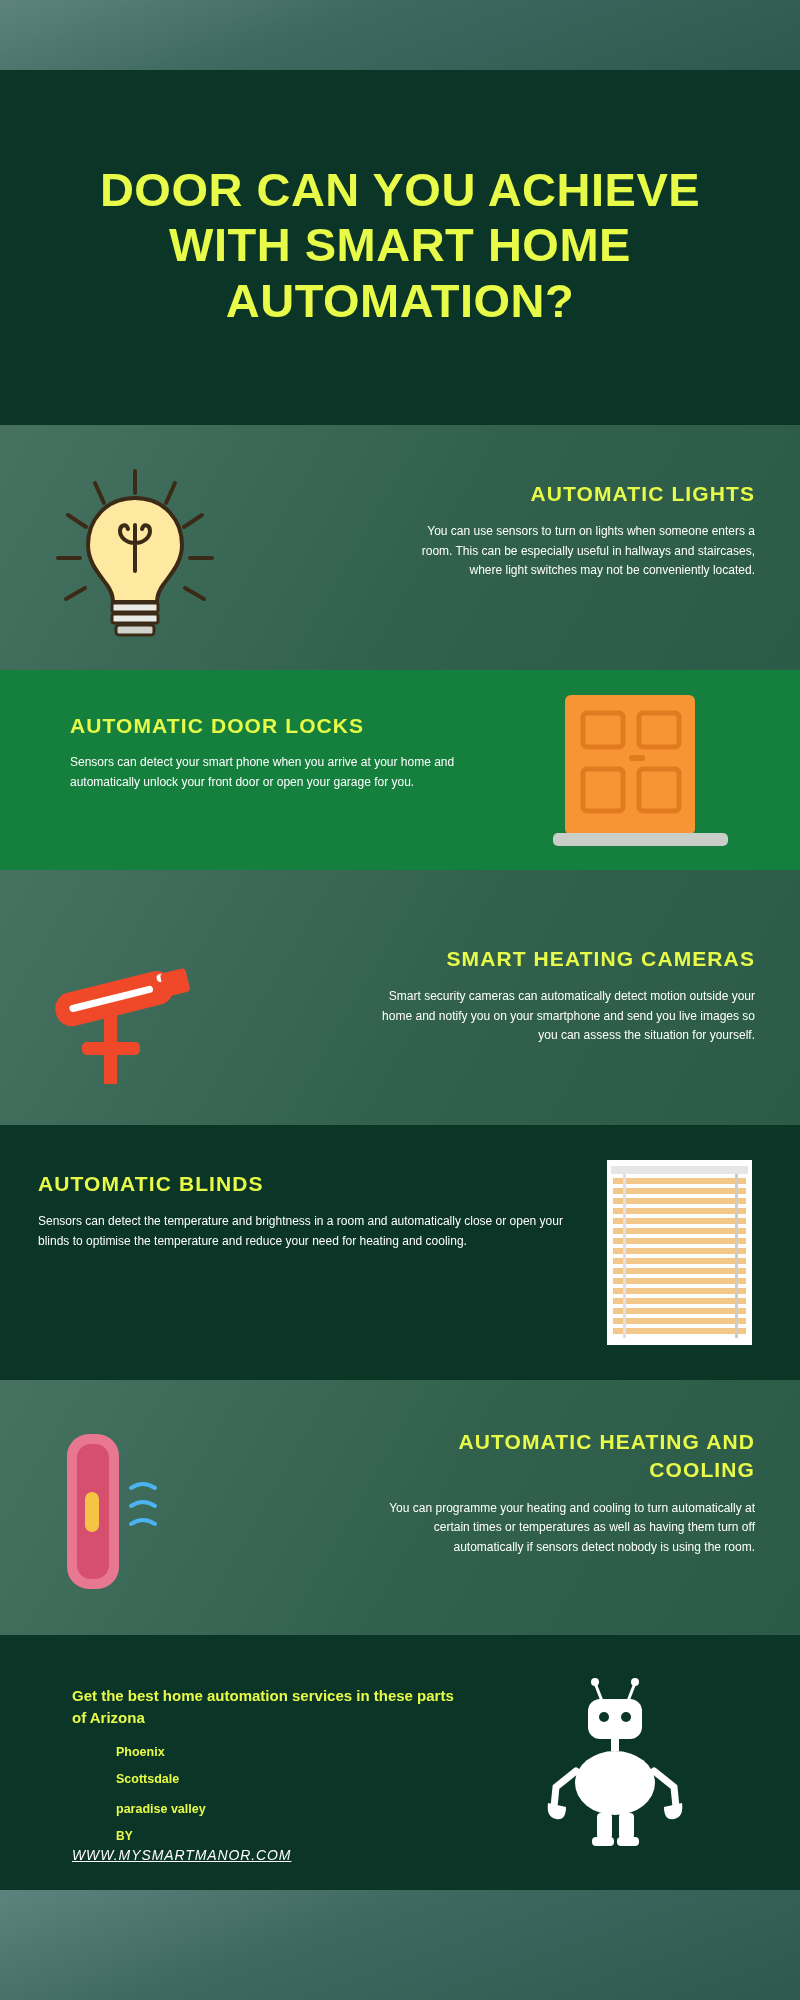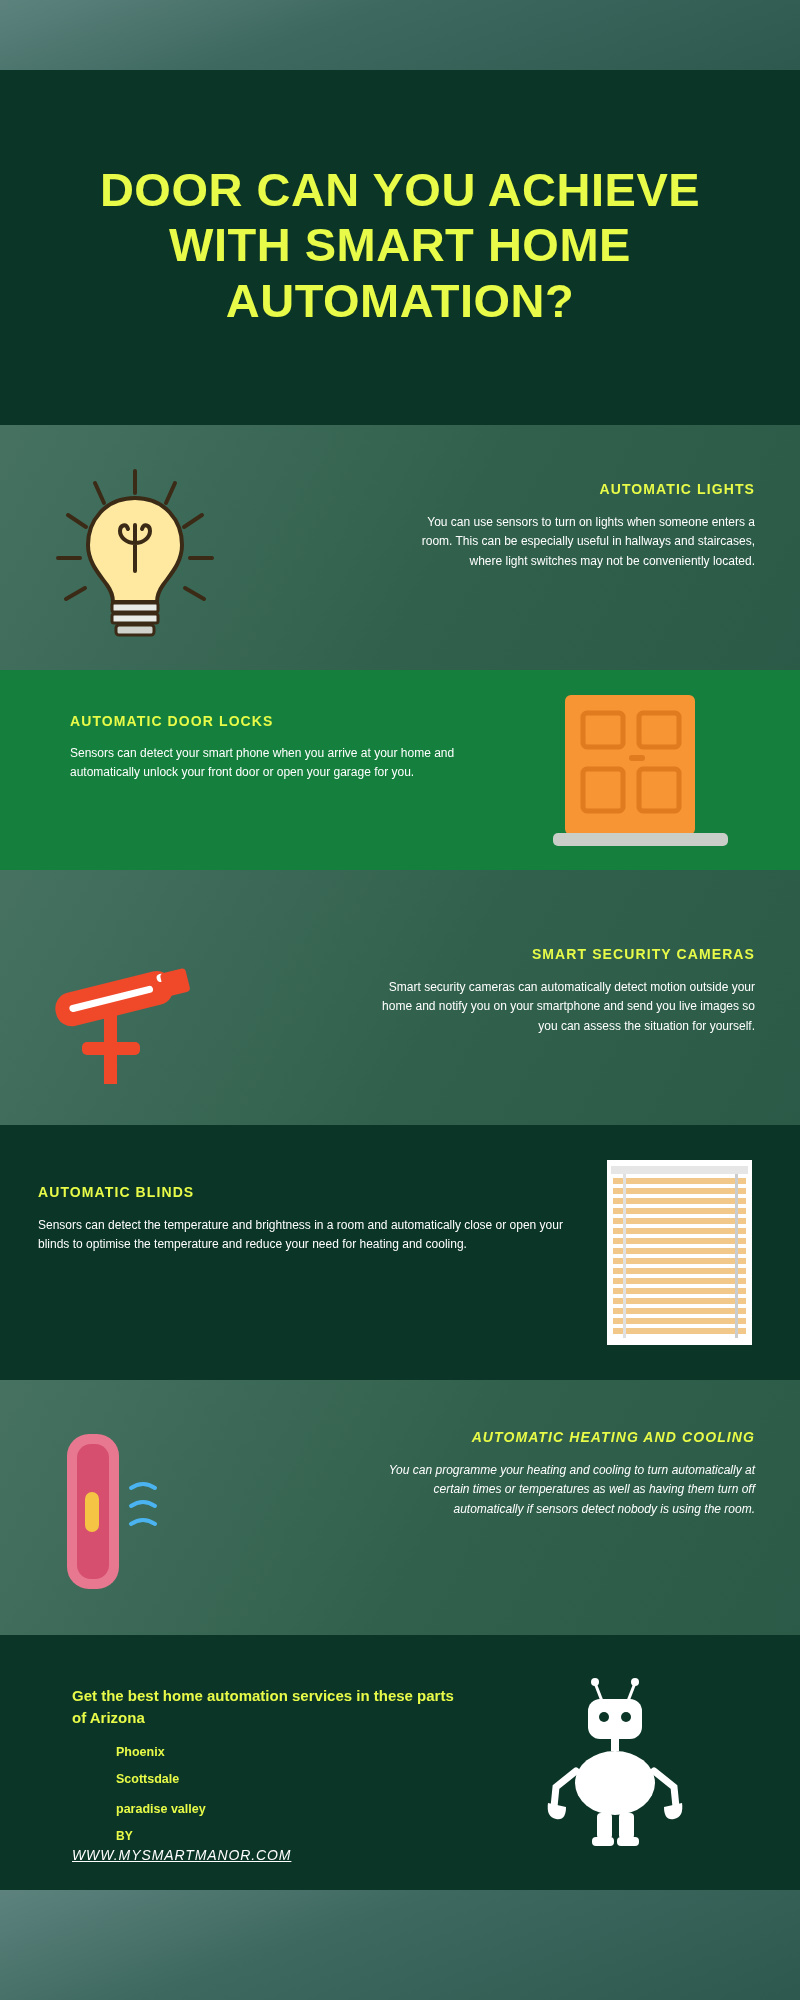--- a/index.html
+++ b/index.html
@@ -46,21 +46,21 @@
     color: #e8fb48;
     font-size: 47px;
     font-weight: bold;
     line-height: 1.18;
     letter-spacing: .5px;
   }
 
   
   .sec-title {
     color: #e8fb48;
-    font-size: 14px;
+    font-size: 21px;
     font-weight: bold;
     letter-spacing: 1.1px;
     line-height: 1.35;
   }
   .sec-body {
     color: #ffffff;
     font-size: 12px;
     line-height: 1.62;
   }
   .right-al { text-align: right; }
@@ -78,26 +78,26 @@
   .door-wrap { position: absolute; right: 72px; top: 25px; width: 175px; height: 155px; }
 
   
   .s3 { top: 870px; height: 255px; }
   .s3 .txt { position: absolute; right: 45px; top: 75px; width: 390px; }
   .s3 .sec-title { margin-bottom: 14px; }
   .cam-wrap { position: absolute; left: 42px; top: 90px; width: 160px; height: 130px; }
 
   
   .s4 { top: 1125px; height: 255px; background: #0b3527; }
-  .s4 .txt { position: absolute; left: 38px; top: 58px; width: 540px; }
+  .s4 .txt { position: absolute; left: 38px; top: 45px; width: 540px; }
   .s4 .sec-title { margin-bottom: 14px; }
   .blind-wrap { position: absolute; right: 48px; top: 35px; width: 145px; height: 185px; }
 
   
-  .s5 { top: 1380px; height: 255px; font-style: italic; }
+  .s5 { top: 1380px; height: 255px; }
   .s5 .txt { position: absolute; right: 45px; top: 48px; width: 385px; }
   .s5 .sec-title { margin-bottom: 14px; }
   .rad-wrap { position: absolute; left: 55px; top: 50px; width: 130px; height: 165px; }
 
   
   .foot { top: 1635px; height: 255px; background: #0b3527; }
   .foot .ftxt { position: absolute; left: 72px; top: 50px; width: 400px; }
   .foot .f-head {
     color: #e8fb48; font-size: 15px; font-weight: bold; line-height: 1.45; margin-bottom: 16px;
   }
@@ -174,21 +174,21 @@
           <rect x="28" y="33" width="86" height="7" rx="3.5" fill="#ffffff"></rect>
           <circle cx="124" cy="28" r="4" fill="#ffffff"></circle>
           <rect x="124" y="24" width="26" height="24" rx="4" fill="#f0492a"></rect>
         </g>
         <rect x="62" y="48" width="13" height="36" fill="#f0492a"></rect>
         <rect x="40" y="82" width="58" height="13" rx="5" fill="#f0492a"></rect>
         <rect x="62" y="92" width="13" height="32" fill="#f0492a"></rect>
       </svg>
     </div>
     <div class="txt right-al">
-      <div class="sec-title">SMART SECURITY CAMERAS</div>
+      <div class="sec-title">SMART HEATING CAMERAS</div>
       <div class="sec-body">Smart security cameras can automatically detect motion outside your home and notify you on your smartphone and send you live images so you can assess the situation for yourself.</div>
     </div>
   </div>
 
   <div class="section s4">
     <div class="txt">
       <div class="sec-title">AUTOMATIC BLINDS</div>
       <div class="sec-body">Sensors can detect the temperature and brightness in a room and automatically close or open your blinds to optimise the temperature and reduce your need for heating and cooling.</div>
     </div>
     <div class="blind-wrap">

